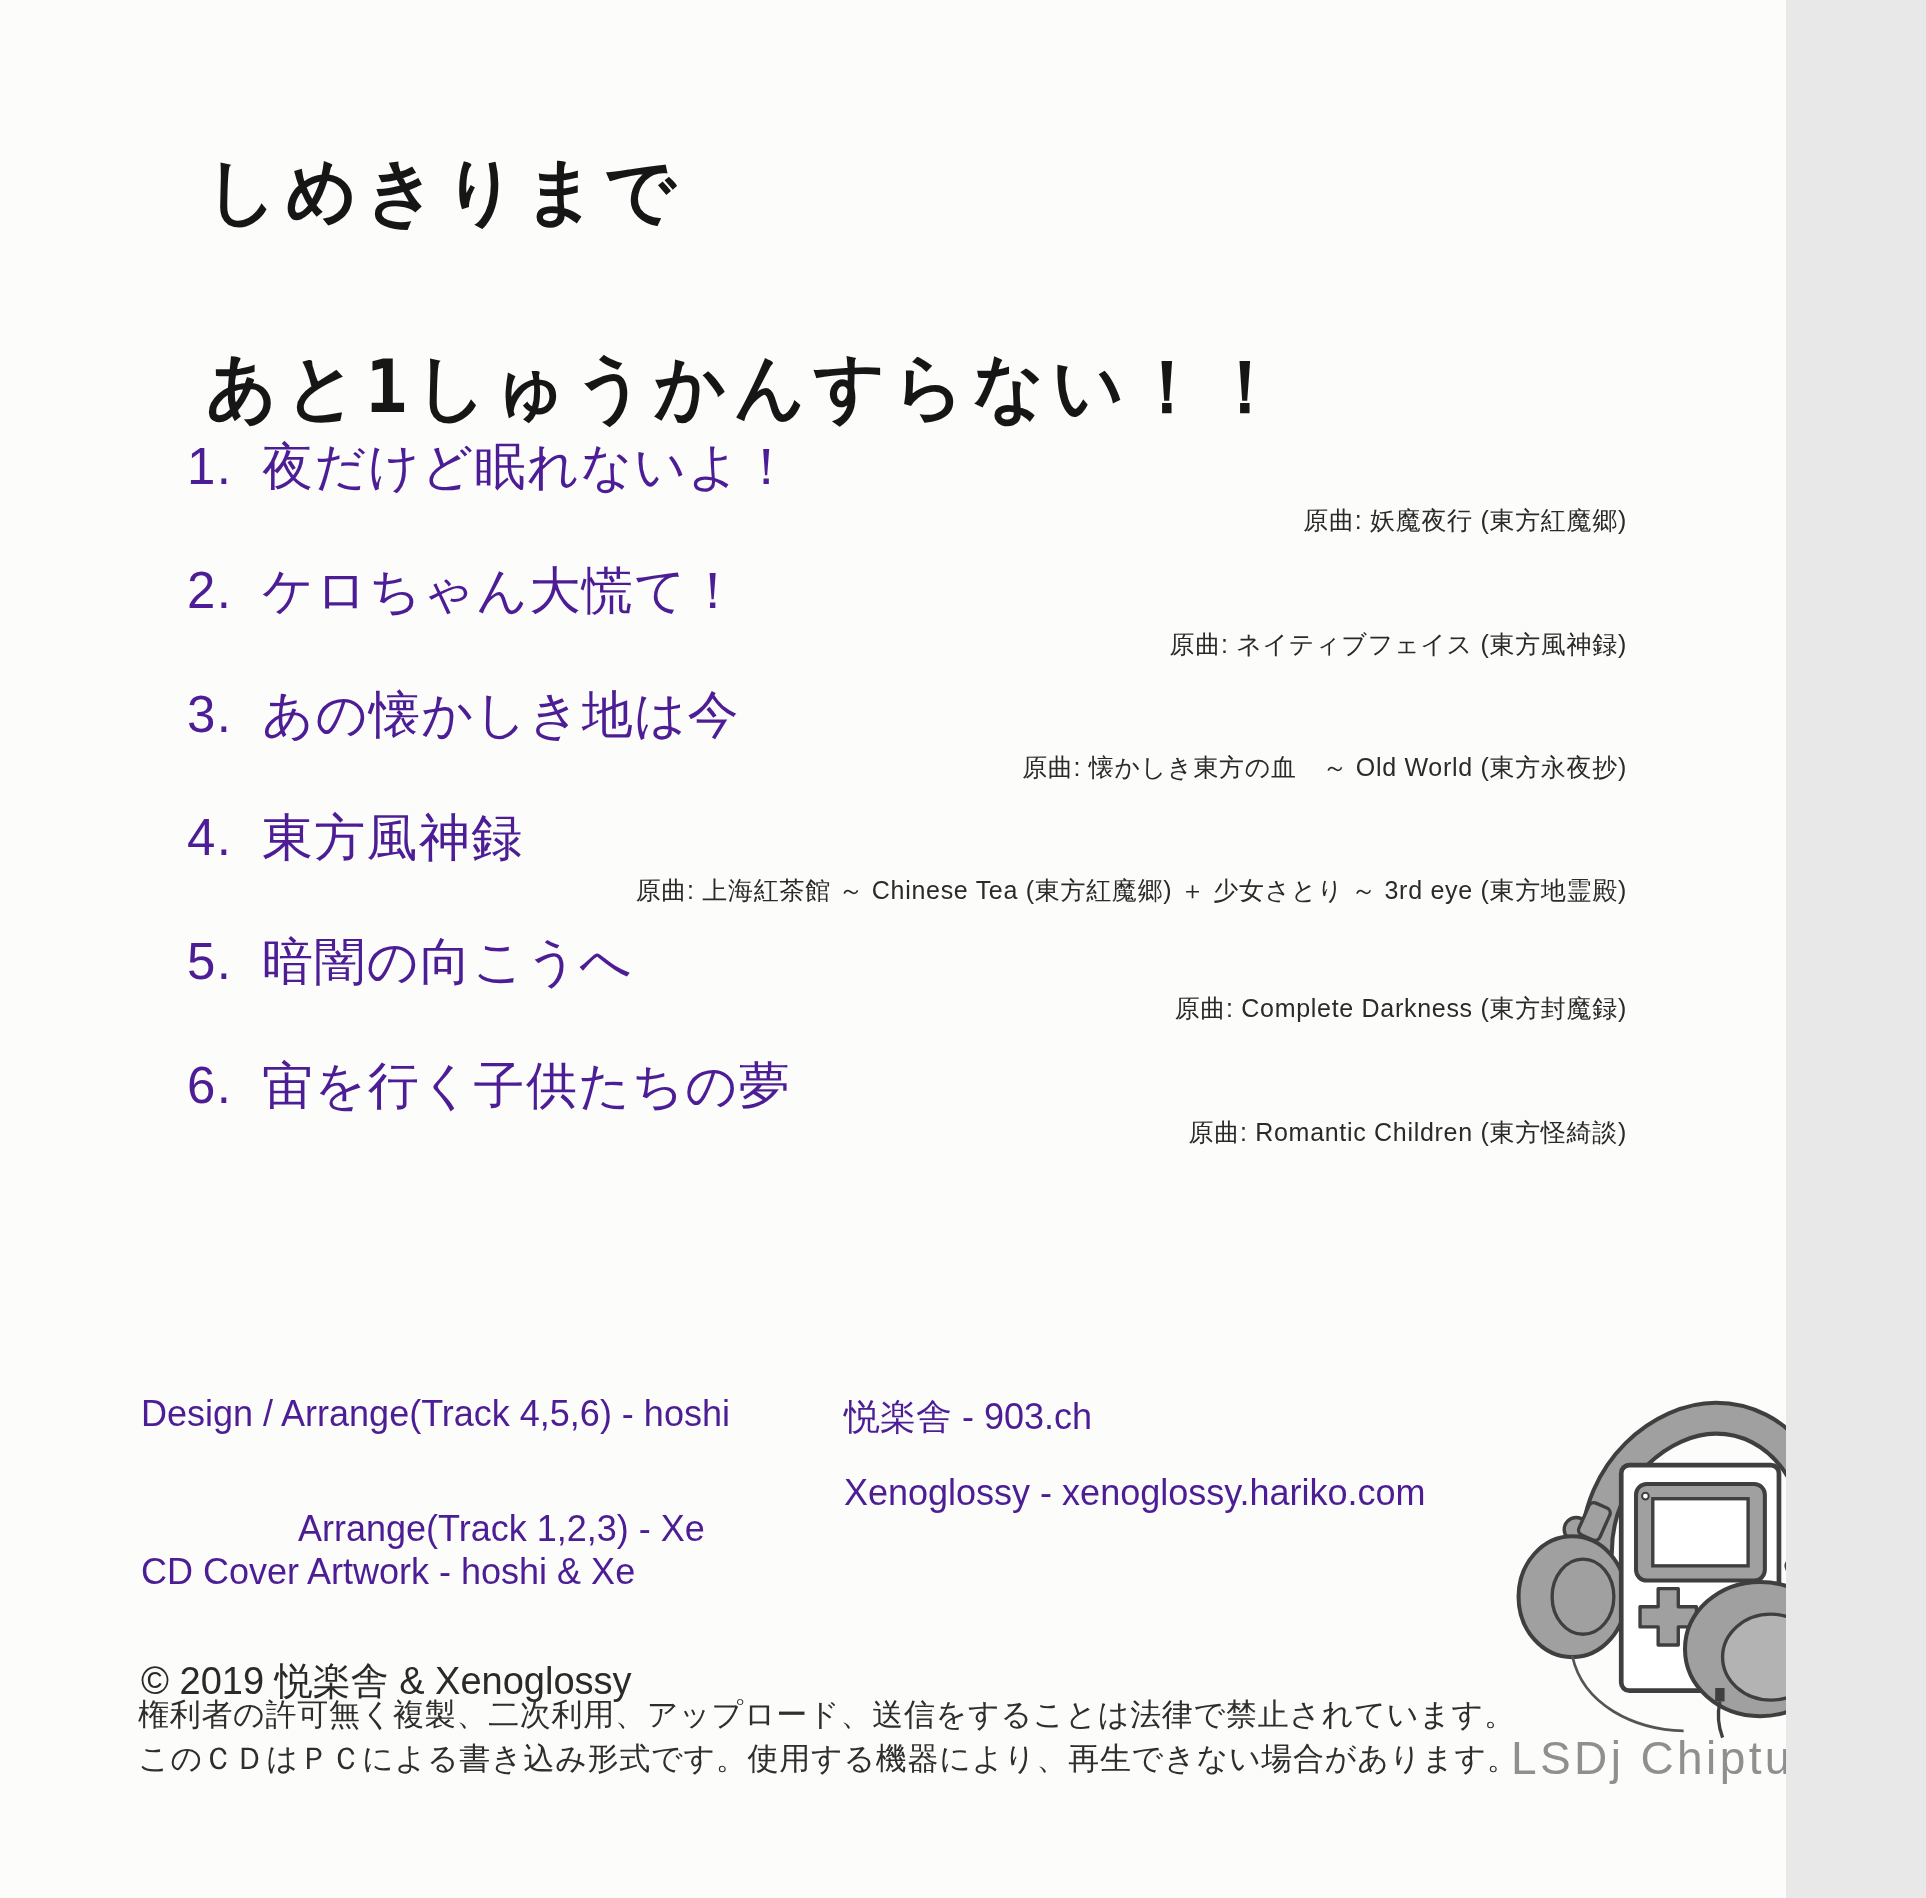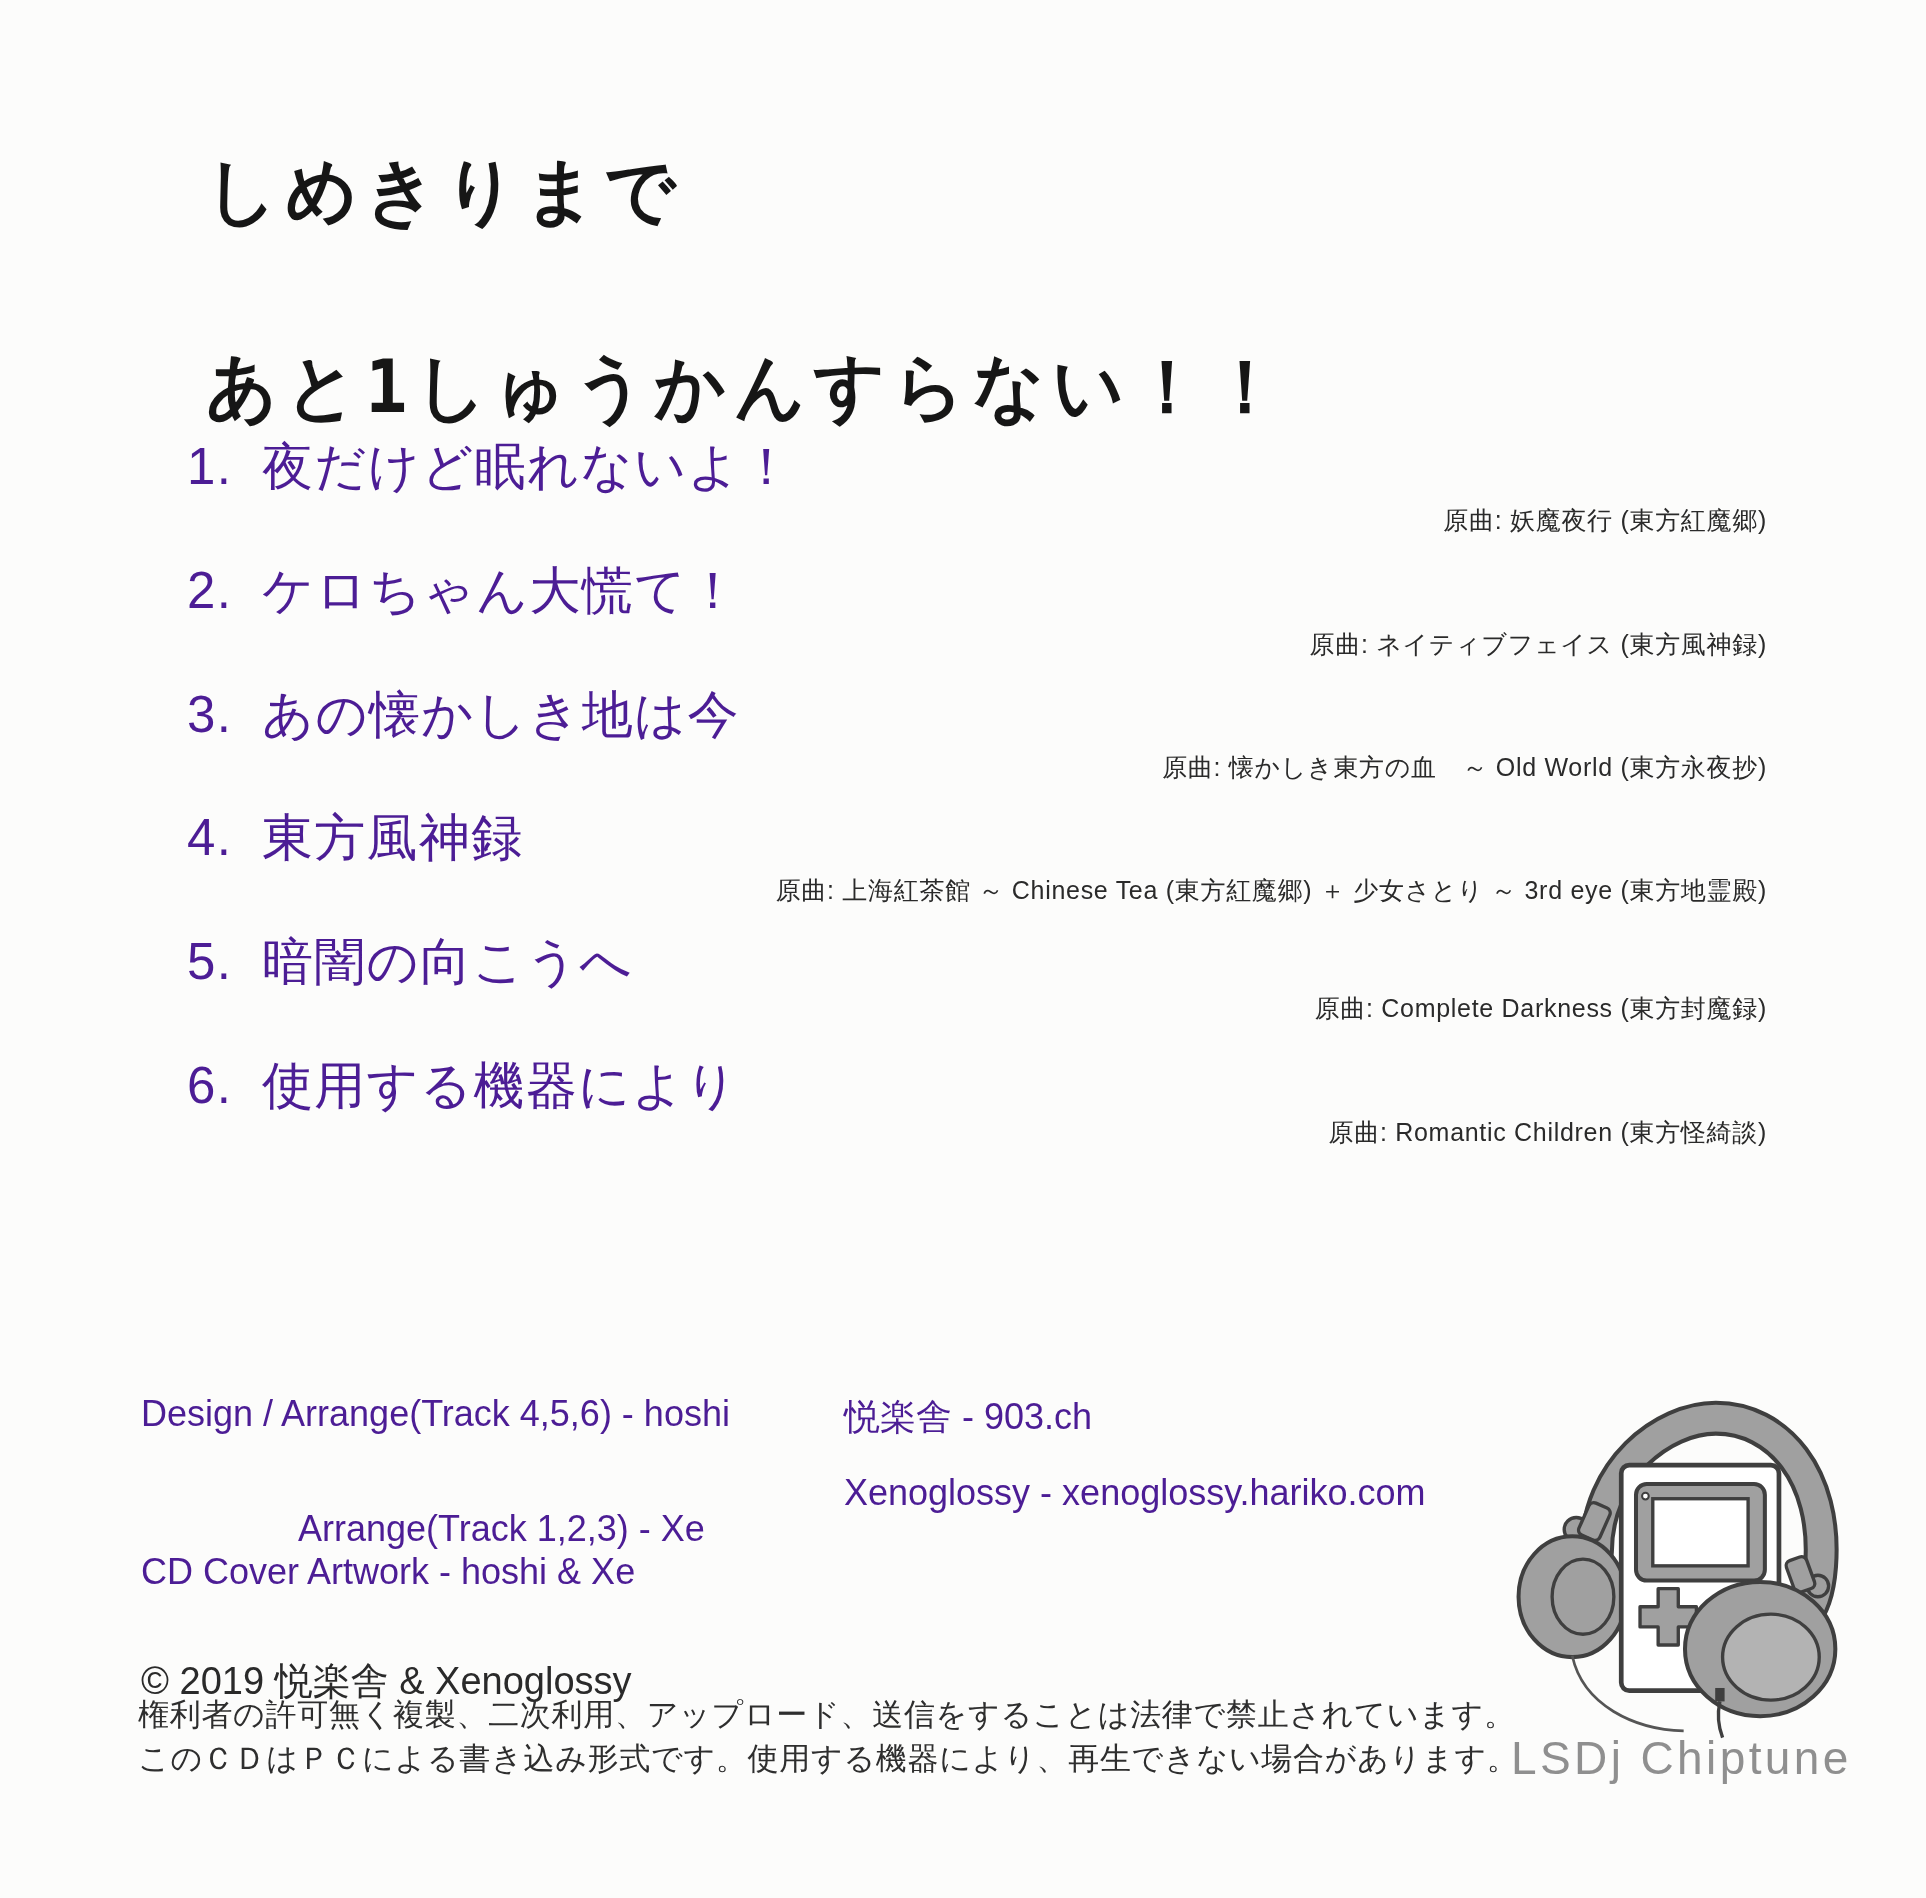--- a/index.html
+++ b/index.html
@@ -1,19 +1,19 @@
 <!DOCTYPE html>
 <html style="font-size:10.8px"><head>
 <meta charset="utf-8">
 <style>
   html,body{margin:0;padding:0;}
   body{background:#e8e8e8;}
   .page{
     position:relative;
-    width:1926px;height:1899px;
+    width:1786px;height:1899px;
     background:#fcfcfb;
     overflow:hidden;
     font-family:"Liberation Sans", sans-serif;
     color:#1f1f1f;
   }
   
   .album-title{
     position:absolute;left:206px;top:142px;
     font-family:"DejaVu Sans Mono", monospace;
     font-weight:700;
@@ -96,21 +96,21 @@
     <span class="track-num">4.</span><span>東方風神録</span>
   </div>
   <div class="track-credit" style="top:874px">原曲: 上海紅茶館 ～ Chinese Tea (東方紅魔郷) ＋ 少女さとり ～ 3rd eye (東方地霊殿)</div>
 
   <div class="track-row" style="top:928px">
     <span class="track-num">5.</span><span>暗闇の向こうへ</span>
   </div>
   <div class="track-credit" style="top:992px">原曲: Complete Darkness (東方封魔録)</div>
 
   <div class="track-row" style="top:1052px">
-    <span class="track-num">6.</span><span>使用する機器により</span>
+    <span class="track-num">6.</span><span>宙を行く子供たちの夢</span>
   </div>
   <div class="track-credit" style="top:1116px">原曲: Romantic Children (東方怪綺談)</div>
 
   <div class="credit-line" style="left:141px;top:1393px">Design / Arrange(Track 4,5,6) - hoshi</div>
   <div class="credit-line" style="left:844px;top:1393px">悦楽舎 - 903.ch</div>
   <div class="credit-line" style="left:298px;top:1508px">Arrange(Track 1,2,3) - Xe</div>
   <div class="credit-line" style="left:844px;top:1472px">Xenoglossy - xenoglossy.hariko.com</div>
   <div class="credit-line" style="left:141px;top:1551px">CD Cover Artwork - hoshi &amp; Xe</div>
 
   <div class="copyright-line">© 2019 悦楽舎 &amp; Xenoglossy</div>

